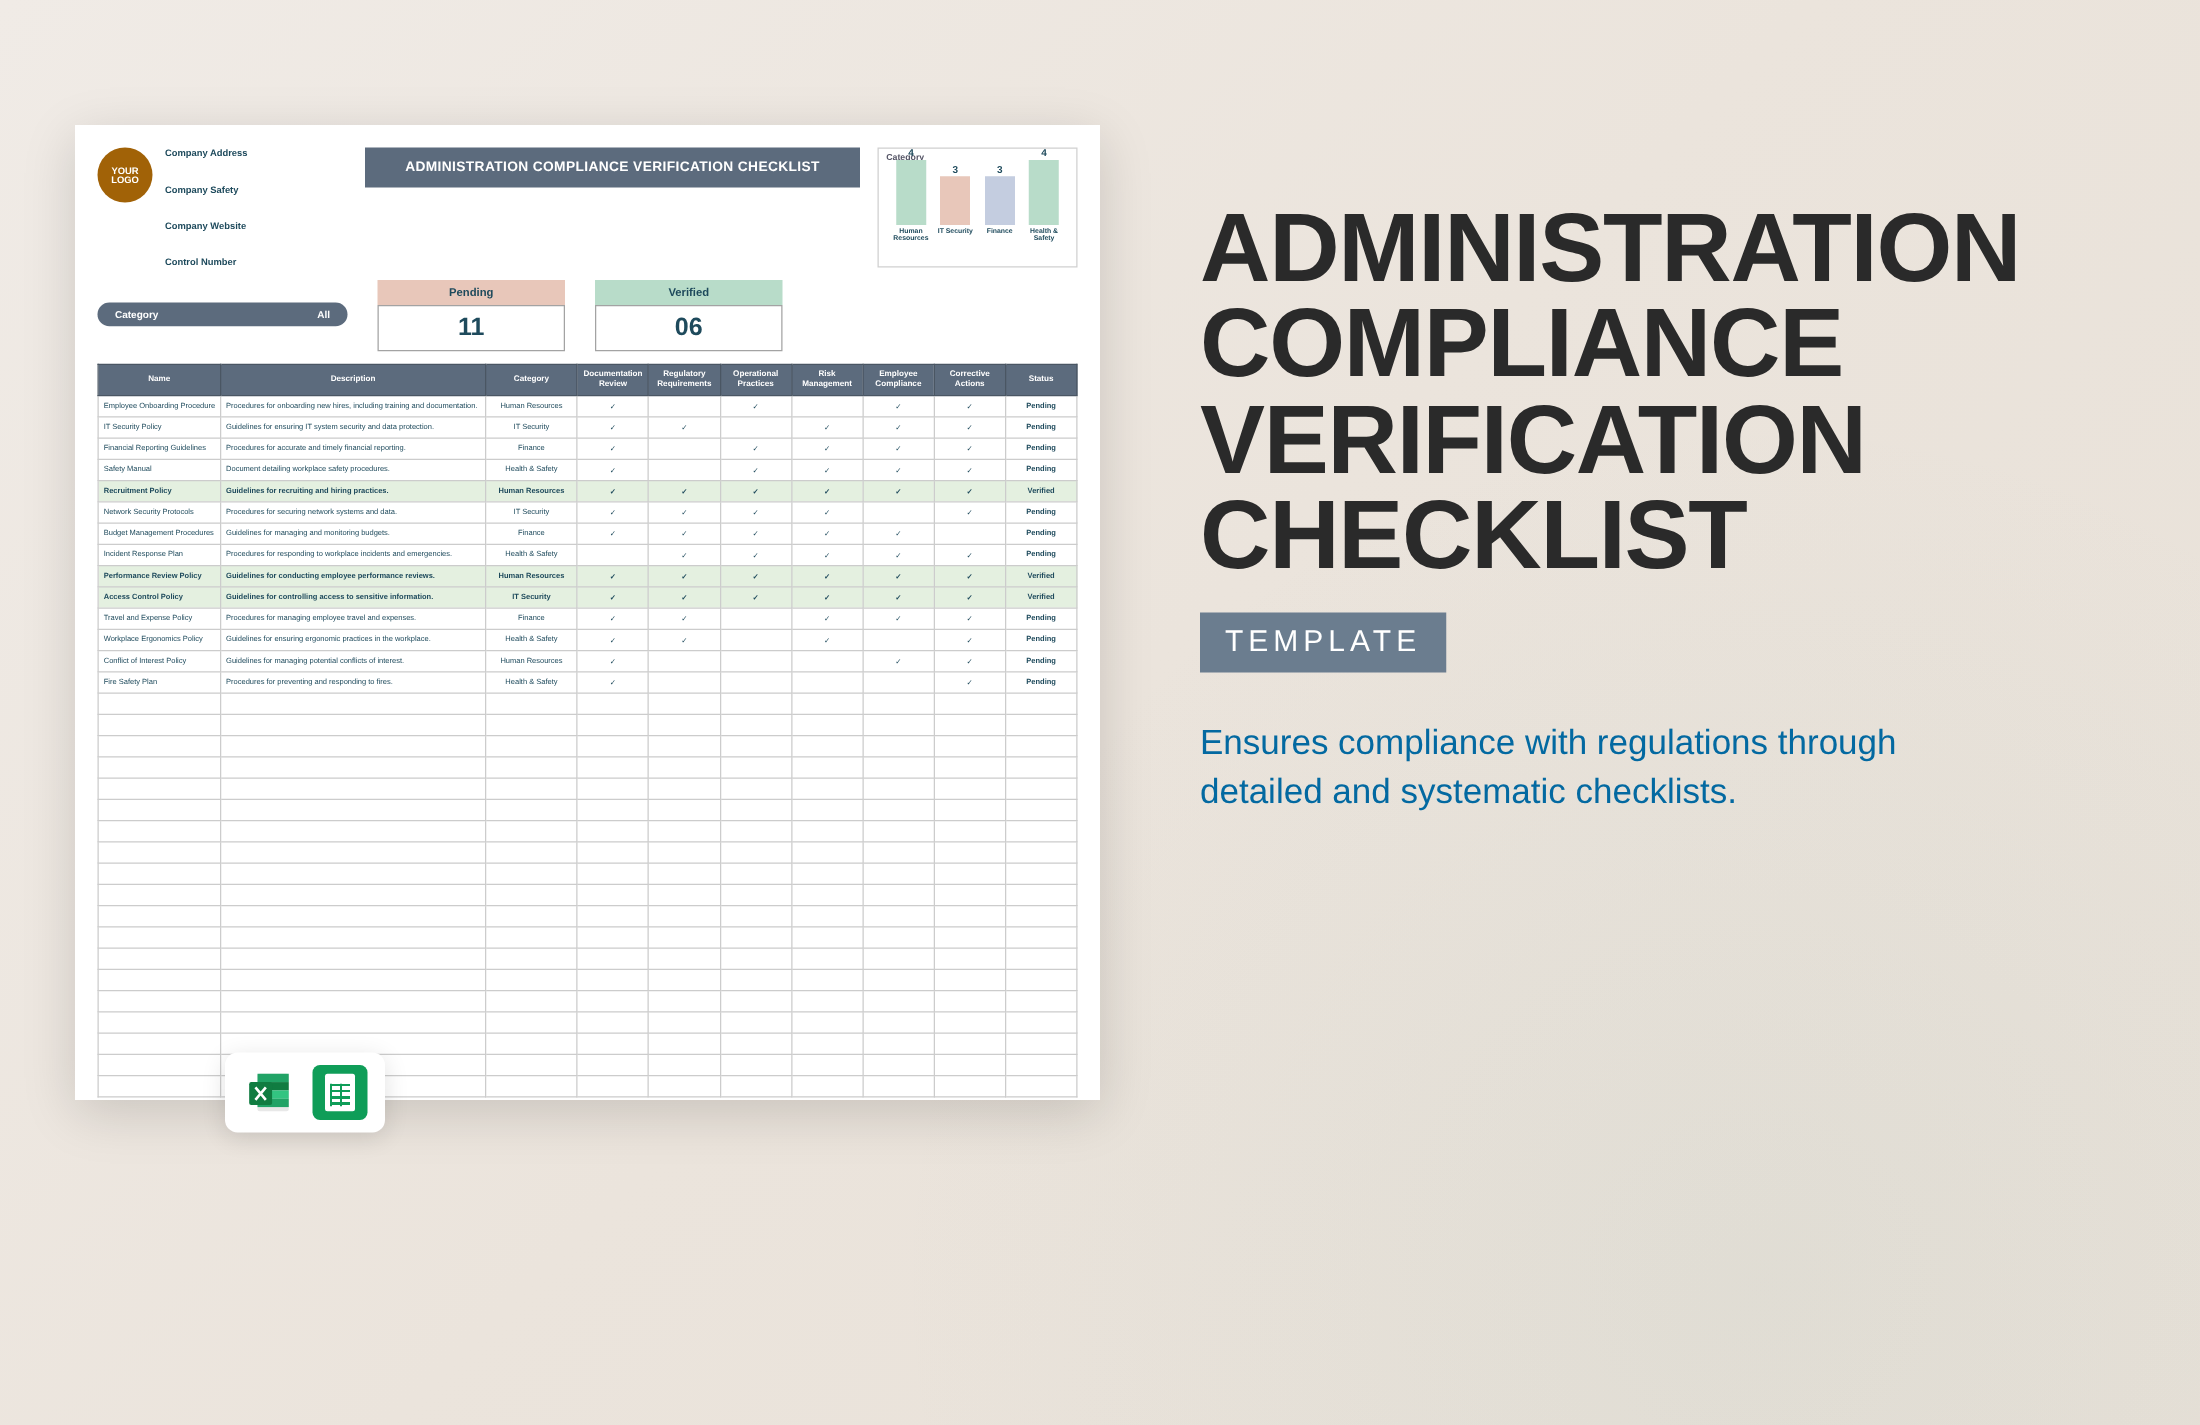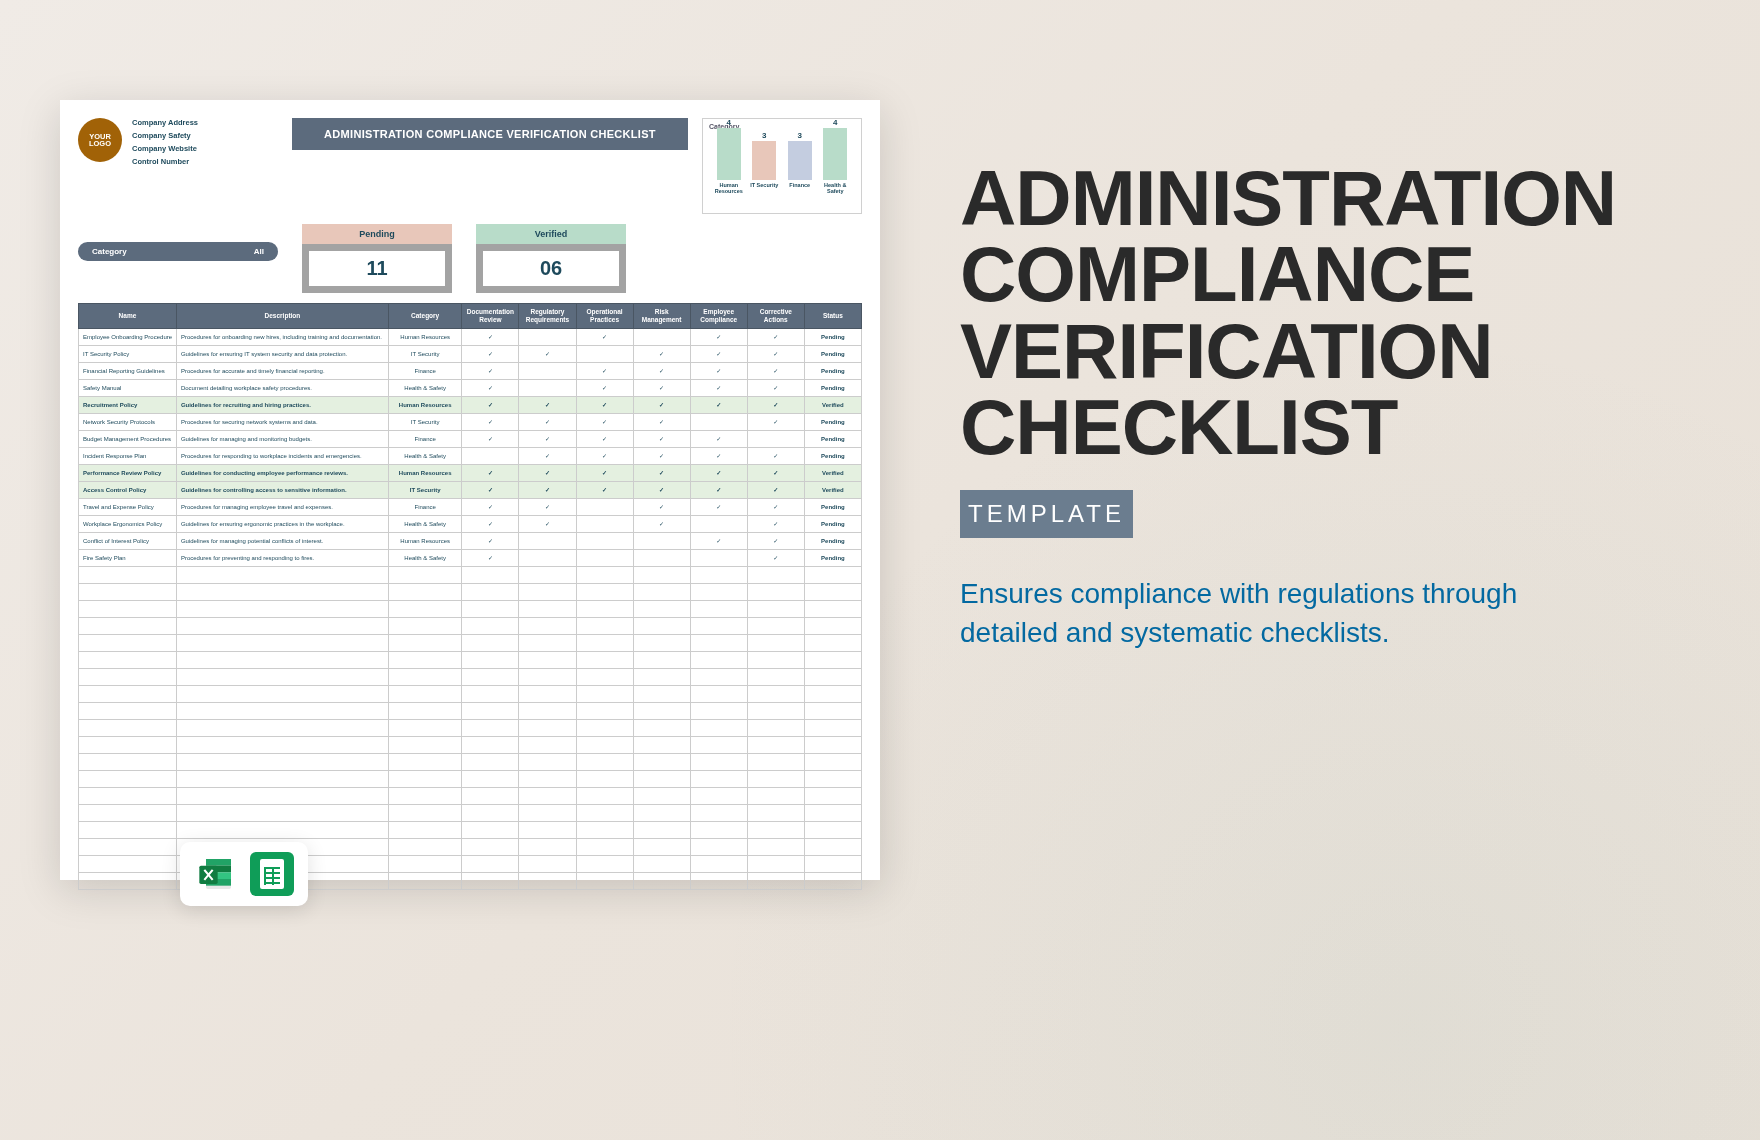--- a/index.html
+++ b/index.html
@@ -3,53 +3,53 @@
 <meta charset="utf-8">
 <style>
 *{box-sizing:border-box;margin:0;padding:0}
 body{width:1760px;height:1140px;background:linear-gradient(135deg,#f0ebe6 0%,#ebe4dc 50%,#e8e1d8 100%);font-family:Arial,sans-serif;position:relative;overflow:hidden}
 body::before{content:"";position:absolute;inset:0;background:radial-gradient(circle at 80% 90%,rgba(120,160,150,0.08) 0%,transparent 40%);pointer-events:none}
 .page{display:flex;width:100%;height:100%;padding:100px 90px 100px 60px;gap:60px;position:relative}
 .sheet{background:#fff;width:820px;height:780px;box-shadow:0 10px 40px rgba(0,0,0,0.15);padding:18px 18px 10px 18px;font-size:6.8px;position:relative;flex-shrink:0}
 .sheet-top{display:flex;gap:14px;align-items:flex-start;margin-bottom:10px}
 .logo-block{display:flex;gap:10px;align-items:flex-start;flex:0 0 200px}
 .logo{width:44px;height:44px;border-radius:50%;background:#a16207;color:#fff;display:flex;align-items:center;justify-content:center;font-size:7.5px;font-weight:bold;text-align:center;line-height:1}
-.company-info{display:flex;flex-direction:column;gap:4px;color:#1e4a5c;font-weight:bold;font-size:7.5px}
+.company-info{display:flex;flex-direction:column;gap:20px;color:#1e4a5c;font-weight:bold;font-size:7.5px}
 .title-box{flex:1;background:#5c6b7d;color:#fff;text-align:center;padding:10px 8px;font-weight:bold;font-size:11px;letter-spacing:0.3px}
 .chart-box{flex:0 0 160px;border:1px solid #d0d0d0;padding:4px 6px 2px 6px;height:96px;position:relative}
 .chart-title{font-size:7px;color:#556;font-weight:bold;margin-bottom:2px}
 .bars{display:flex;justify-content:space-around;align-items:flex-end;height:62px;padding:0 2px}
 .bar-wrap{display:flex;flex-direction:column;align-items:center;width:30px}
 .bar-val{font-size:8px;font-weight:bold;color:#1e4a5c;margin-bottom:1px}
 .bar{width:24px}
 .bar-lbl{font-size:5.5px;text-align:center;color:#1e4a5c;font-weight:bold;line-height:1.1;margin-top:2px;height:12px}
 .summary-row{display:flex;gap:14px;margin-bottom:10px;align-items:flex-start}
 .filter-pill{background:#5c6b7d;color:#fff;border-radius:14px;padding:5px 14px;font-size:8px;font-weight:bold;display:flex;justify-content:space-between;width:200px;margin-top:18px}
 .stat-box{width:150px;text-align:center;margin-left:10px}
 .stat-head{padding:5px;font-weight:bold;font-size:9px;color:#1e4a5c}
 .stat-head.pending{background:#e8c7ba}
 .stat-head.verified{background:#b8dcc9}
-.stat-val{border:7px solid #a3a3a3;padding:6px;font-size:20px;font-weight:900;color:#1e4a5c}
+.stat-val{border:1px solid #a3a3a3;padding:6px;font-size:20px;font-weight:900;color:#1e4a5c}
 table{width:100%;border-collapse:collapse;font-size:6px}
 th{background:#5c6b7d;color:#fff;padding:4px 2px;font-weight:bold;border:1px solid #4a5663;font-size:6.5px;line-height:1.2}
 td{border:1px solid #ccc;padding:3px 3px;text-align:center;height:17px;color:#1e4a5c}
 td.l{text-align:left;padding-left:4px}
 tr.verified td{background:#e4f0e0;font-weight:bold}
 tr.empty td{height:17px}
 .col-name{width:12%}.col-desc{width:26%}.col-cat{width:9%}.col-chk{width:7%}.col-stat{width:7%}
 .badge-row{position:absolute;bottom:-26px;left:120px;background:#fff;border-radius:10px;padding:10px 14px;box-shadow:0 4px 20px rgba(0,0,0,0.12);display:flex;gap:12px}
 .app-icon{width:44px;height:44px;border-radius:6px;display:flex;align-items:center;justify-content:center}
 .excel{background:#fff}
 .excel svg{width:40px;height:40px}
 .gsheet{background:#0f9d58;display:flex;align-items:center;justify-content:center}
 .gsheet-inner{width:24px;height:30px;background:#fff;border-radius:2px;position:relative}
 .gsheet-inner::before{content:"";position:absolute;top:8px;left:4px;right:4px;bottom:4px;background:repeating-linear-gradient(to bottom,#0f9d58 0 2px,transparent 2px 5px),repeating-linear-gradient(to right,#0f9d58 0 2px,transparent 2px 8px)}
 .right{flex:1;padding-top:60px;padding-left:20px}
 .hero-title{font-family:"Arial Black",Arial,sans-serif;font-size:78px;font-weight:900;color:#2a2a2a;line-height:0.98;letter-spacing:-1px;text-transform:uppercase;margin-bottom:24px}
-.template-badge{display:inline-block;background:#6b7d8f;color:#fff;padding:10px 8px;font-size:24px;letter-spacing:4px;font-weight:500;margin-bottom:36px}
+.template-badge{display:inline-block;background:#6b7d8f;color:#fff;padding:10px 20px;font-size:24px;letter-spacing:4px;font-weight:500;margin-bottom:36px}
 .hero-desc{font-size:28px;color:#0369a1;line-height:1.4;max-width:560px}
 </style>
 </head>
 <body>
 
 <div class="page">
   <div class="sheet">
     <div class="sheet-top">
       <div class="logo-block">
         <div class="logo">YOUR

